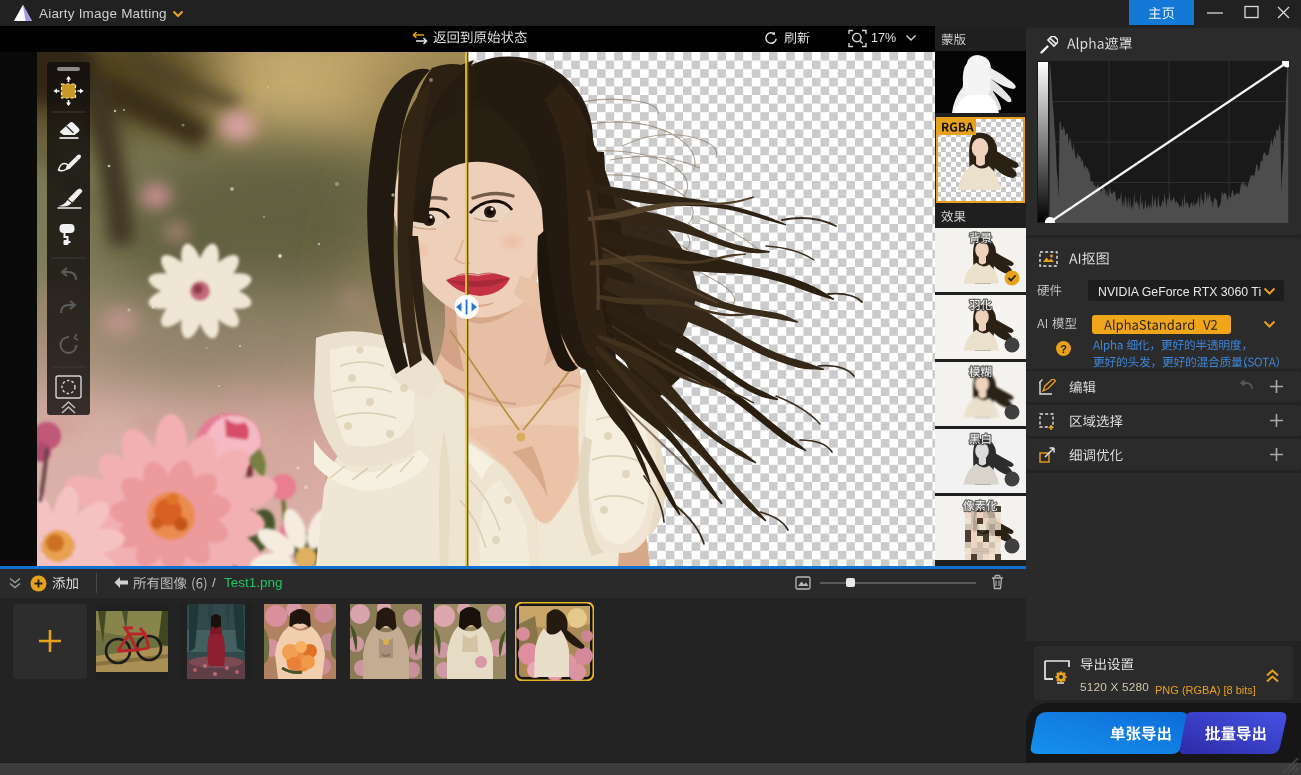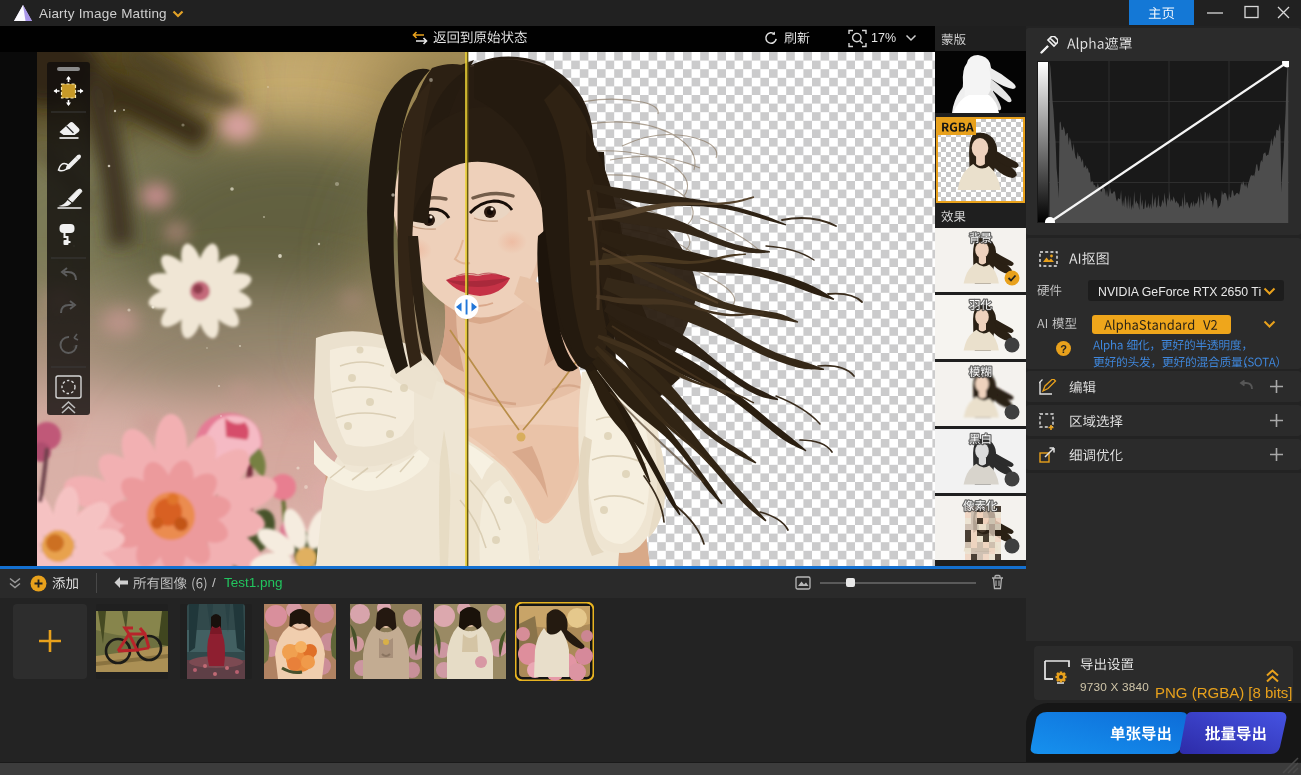--- a/index.html
+++ b/index.html
@@ -679,21 +679,21 @@
  <path d="M4 11 L7.5 6.5 L10 9.5 L12 7.5 L15 11 Z" fill="#e8a11c"></path>
  <circle cx="12.5" cy="5" r="1.4" fill="#e8a11c"></circle>
 </svg>
 <svg style="position:absolute;left:1069.0px;top:249.3px;overflow:visible" width="45" height="20">
       <path d="M0.1 0.0H1.4L2.4 -3.1H6.1L7.1 0.0H8.5L5.0 -10.3H3.5ZM2.7 -4.2 3.2 -5.7C3.5 -6.9 3.9 -8.0 4.2 -9.2H4.3C4.6 -8.0 4.9 -6.9 5.3 -5.7L5.8 -4.2Z M9.9 0.0H11.2V-10.3H9.9Z M25.7 -10.9H18.4V0.5H26.1V-0.4H19.4V-10.0H25.7ZM15.2 -11.8V-8.9H13.3V-8.0H15.2V-4.9C14.4 -4.7 13.7 -4.5 13.1 -4.4L13.4 -3.3L15.2 -3.9V-0.2C15.2 0.0 15.1 0.1 14.9 0.1C14.7 0.1 14.1 0.1 13.4 0.1C13.6 0.4 13.7 0.8 13.8 1.0C14.7 1.0 15.3 1.0 15.7 0.9C16.0 0.7 16.2 0.4 16.2 -0.2V-4.2L17.9 -4.7L17.8 -5.7L16.2 -5.2V-8.0H17.8V-8.9H16.2V-11.8ZM24.1 -9.2C23.7 -8.1 23.2 -7.1 22.7 -6.1C22.0 -7.1 21.3 -8.0 20.6 -8.8L19.8 -8.3C20.6 -7.4 21.4 -6.3 22.2 -5.2C21.4 -3.9 20.6 -2.7 19.7 -1.8C19.9 -1.6 20.3 -1.3 20.5 -1.1C21.3 -2.0 22.1 -3.1 22.8 -4.3C23.5 -3.2 24.1 -2.3 24.4 -1.5L25.3 -2.1C24.9 -3.0 24.2 -4.1 23.4 -5.2C24.0 -6.4 24.6 -7.6 25.0 -8.9Z M31.9 -3.9C33.0 -3.7 34.4 -3.2 35.2 -2.8L35.6 -3.5C34.8 -3.9 33.4 -4.3 32.3 -4.5ZM30.5 -2.1C32.4 -1.9 34.8 -1.3 36.2 -0.9L36.6 -1.6C35.3 -2.1 32.8 -2.6 31.0 -2.8ZM27.8 -11.1V1.1H28.8V0.5H38.4V1.1H39.5V-11.1ZM28.8 -0.4V-10.2H38.4V-0.4ZM32.4 -9.9C31.7 -8.8 30.5 -7.7 29.3 -7.0C29.5 -6.8 29.9 -6.5 30.0 -6.3C30.5 -6.6 30.9 -6.9 31.3 -7.3C31.8 -6.9 32.3 -6.5 32.8 -6.1C31.6 -5.5 30.3 -5.1 29.1 -4.8C29.2 -4.6 29.5 -4.2 29.6 -4.0C30.9 -4.3 32.4 -4.8 33.7 -5.5C34.9 -4.9 36.2 -4.4 37.5 -4.1C37.7 -4.4 37.9 -4.8 38.1 -4.9C36.9 -5.2 35.7 -5.5 34.6 -6.0C35.6 -6.7 36.5 -7.5 37.1 -8.5L36.5 -8.8L36.3 -8.8H32.7C32.9 -9.1 33.1 -9.3 33.3 -9.6ZM31.9 -7.9 32.0 -8.0H35.6C35.1 -7.4 34.5 -6.9 33.7 -6.5C33.0 -6.9 32.4 -7.4 31.9 -7.9Z" transform="translate(0,14.7)" fill="#e0e0e0"></path>
     </svg>
     <svg style="position:absolute;left:1037.0px;top:281.9px;overflow:visible" width="29" height="18">
       <path d="M5.4 -7.9V-3.2H7.9C7.8 -2.6 7.7 -2.0 7.3 -1.4C6.8 -1.8 6.5 -2.3 6.2 -2.8L5.4 -2.6C5.7 -1.9 6.2 -1.3 6.7 -0.8C6.2 -0.4 5.5 0.0 4.5 0.3C4.7 0.5 5.0 0.8 5.1 1.0C6.1 0.7 6.9 0.2 7.4 -0.3C8.5 0.4 9.9 0.8 11.6 1.0C11.7 0.8 11.9 0.4 12.1 0.2C10.4 0.1 9.0 -0.3 8.0 -0.9C8.5 -1.6 8.7 -2.4 8.8 -3.2H11.6V-7.9H8.9V-9.1H11.9V-10.0H5.1V-9.1H8.0V-7.9ZM6.2 -5.2H8.0V-4.6L8.0 -3.9H6.2ZM8.9 -3.9 8.9 -4.6V-5.2H10.8V-3.9ZM6.2 -7.2H8.0V-5.9H6.2ZM8.9 -7.2H10.8V-5.9H8.9ZM0.6 -9.8V-9.0H2.2C1.9 -7.1 1.3 -5.3 0.4 -4.1C0.6 -3.9 0.8 -3.3 0.8 -3.1C1.1 -3.4 1.3 -3.7 1.5 -4.1V0.4H2.3V-0.6H4.8V-6.0H2.3C2.6 -6.9 2.9 -7.9 3.1 -9.0H4.9V-9.8ZM2.3 -5.1H4.0V-1.4H2.3Z M16.5 -4.3V-3.4H20.1V1.0H21.0V-3.4H24.4V-4.3H21.0V-7.0H23.9V-7.9H21.0V-10.4H20.1V-7.9H18.4C18.5 -8.5 18.7 -9.1 18.8 -9.7L17.9 -9.9C17.6 -8.2 17.1 -6.6 16.4 -5.6C16.6 -5.5 17.0 -5.2 17.2 -5.1C17.5 -5.6 17.8 -6.3 18.1 -7.0H20.1V-4.3ZM15.8 -10.5C15.2 -8.6 14.1 -6.7 12.9 -5.5C13.1 -5.2 13.3 -4.8 13.4 -4.5C13.8 -5.0 14.2 -5.5 14.6 -6.0V1.0H15.5V-7.5C16.0 -8.3 16.4 -9.3 16.7 -10.2Z" transform="translate(0,13.1)" fill="#c2c2c2"></path>
     </svg>
     <div class="abs" style="left:1088px;top:280px;width:196px;height:21px;background:#1d1d1d;border-radius:3px"></div>
-    <div class="abs" style="left:1098px;top:284.5px;font-size:12.3px;color:#e8e8e8">NVIDIA GeForce RTX 2650 Ti</div>
+    <div class="abs" style="left:1098px;top:284.5px;font-size:12.3px;color:#e8e8e8">NVIDIA GeForce RTX 3060 Ti</div>
     <svg class="abs" style="left:1263px;top:287px" width="13" height="9">
       <path d="M1.5 1.5 L6.5 6.5 L11.5 1.5" stroke="#e8a11c" stroke-width="2" fill="none"></path>
     </svg>
     <svg style="position:absolute;left:1037.0px;top:314.9px;overflow:visible" width="44" height="18">
       <path d="M0.1 0.0H1.2L2.1 -2.8H5.5L6.3 0.0H7.6L4.4 -9.2H3.2ZM2.4 -3.7 2.8 -5.1C3.2 -6.2 3.5 -7.2 3.8 -8.2H3.8C4.1 -7.2 4.4 -6.2 4.7 -5.1L5.2 -3.7Z M8.9 0.0H10.0V-9.2H8.9Z M20.9 -5.2H25.3V-4.3H20.9ZM20.9 -6.8H25.3V-5.9H20.9ZM24.2 -10.5V-9.5H22.2V-10.5H21.4V-9.5H19.5V-8.7H21.4V-7.7H22.2V-8.7H24.2V-7.7H25.1V-8.7H26.8V-9.5H25.1V-10.5ZM20.0 -7.5V-3.6H22.6C22.5 -3.2 22.5 -2.9 22.4 -2.6H19.3V-1.8H22.1C21.7 -0.8 20.8 -0.2 18.9 0.2C19.1 0.4 19.3 0.8 19.4 1.0C21.6 0.5 22.6 -0.4 23.1 -1.8C23.7 -0.4 24.9 0.6 26.5 1.0C26.6 0.8 26.9 0.4 27.1 0.2C25.7 -0.1 24.6 -0.8 24.0 -1.8H26.8V-2.6H23.3C23.4 -2.9 23.5 -3.2 23.5 -3.6H26.2V-7.5ZM17.2 -10.5V-8.1H15.6V-7.2H17.2V-7.2C16.9 -5.5 16.1 -3.5 15.4 -2.5C15.6 -2.2 15.8 -1.8 15.9 -1.6C16.4 -2.3 16.8 -3.4 17.2 -4.7V1.0H18.1V-5.5C18.4 -4.8 18.8 -4.0 19.0 -3.6L19.6 -4.2C19.4 -4.6 18.4 -6.2 18.1 -6.7V-7.2H19.4V-8.1H18.1V-10.5Z M35.5 -9.8V-5.6H36.3V-9.8ZM37.8 -10.4V-4.8C37.8 -4.7 37.7 -4.6 37.5 -4.6C37.4 -4.6 36.7 -4.6 36.0 -4.6C36.2 -4.4 36.3 -4.0 36.3 -3.8C37.2 -3.8 37.8 -3.8 38.2 -3.9C38.6 -4.1 38.7 -4.3 38.7 -4.8V-10.4ZM32.4 -9.2V-7.4H30.8V-7.5V-9.2ZM28.4 -7.4V-6.6H29.9C29.7 -5.8 29.3 -4.9 28.3 -4.2C28.4 -4.1 28.7 -3.8 28.9 -3.6C30.1 -4.4 30.6 -5.5 30.8 -6.6H32.4V-3.9H33.2V-6.6H34.7V-7.4H33.2V-9.2H34.4V-10.0H28.8V-9.2H30.0V-7.5V-7.4ZM33.4 -4.2V-2.8H29.4V-1.9H33.4V-0.3H28.1V0.6H39.4V-0.3H34.3V-1.9H38.1V-2.8H34.3V-4.2Z" transform="translate(0,13.1)" fill="#c2c2c2"></path>
     </svg>
     <div class="abs" style="left:1092px;top:315px;width:139px;height:19px;background:#efa61b;border-radius:3px"></div>
     <svg style="position:absolute;left:1104.1px;top:315.9px;overflow:visible" width="118" height="18">
       <path d="M0.1 0.0H1.3L2.2 -2.9H5.7L6.6 0.0H7.9L4.6 -9.5H3.3ZM2.5 -3.9 3.0 -5.3C3.3 -6.4 3.6 -7.4 3.9 -8.6H4.0C4.3 -7.4 4.6 -6.4 4.9 -5.3L5.4 -3.9Z M10.3 0.2C10.7 0.2 10.9 0.1 11.0 0.1L10.9 -0.8C10.7 -0.8 10.7 -0.8 10.6 -0.8C10.4 -0.8 10.3 -1.0 10.3 -1.3V-10.3H9.1V-1.4C9.1 -0.4 9.5 0.2 10.3 0.2Z M12.8 3.0H14.0V0.6L13.9 -0.7C14.6 -0.1 15.3 0.2 15.9 0.2C17.5 0.2 19.0 -1.2 19.0 -3.6C19.0 -5.8 18.0 -7.2 16.2 -7.2C15.3 -7.2 14.5 -6.8 13.9 -6.2H13.9L13.8 -7.1H12.8ZM15.7 -0.8C15.2 -0.8 14.6 -1.0 14.0 -1.6V-5.3C14.7 -5.9 15.3 -6.2 15.9 -6.2C17.2 -6.2 17.7 -5.2 17.7 -3.6C17.7 -1.9 16.9 -0.8 15.7 -0.8Z M20.9 0.0H22.0V-5.1C22.8 -5.8 23.2 -6.2 24.0 -6.2C24.9 -6.2 25.3 -5.6 25.3 -4.3V0.0H26.5V-4.5C26.5 -6.3 25.8 -7.2 24.3 -7.2C23.4 -7.2 22.6 -6.7 22.0 -6.1L22.0 -7.5V-10.3H20.9Z M30.4 0.2C31.2 0.2 32.0 -0.3 32.7 -0.8H32.7L32.9 0.0H33.8V-4.3C33.8 -6.1 33.1 -7.2 31.4 -7.2C30.2 -7.2 29.2 -6.7 28.6 -6.3L29.1 -5.5C29.6 -5.9 30.4 -6.3 31.2 -6.3C32.3 -6.3 32.6 -5.4 32.6 -4.5C29.6 -4.1 28.3 -3.4 28.3 -1.8C28.3 -0.6 29.2 0.2 30.4 0.2ZM30.7 -0.8C30.0 -0.8 29.5 -1.1 29.5 -1.9C29.5 -2.8 30.3 -3.4 32.6 -3.7V-1.7C32.0 -1.1 31.4 -0.8 30.7 -0.8Z M38.8 0.2C40.8 0.2 42.1 -1.0 42.1 -2.5C42.1 -4.0 41.2 -4.6 40.1 -5.1L38.7 -5.7C38.0 -6.0 37.2 -6.3 37.2 -7.3C37.2 -8.1 37.9 -8.6 38.9 -8.6C39.8 -8.6 40.5 -8.3 41.1 -7.8L41.7 -8.5C41.1 -9.2 40.1 -9.7 38.9 -9.7C37.2 -9.7 35.9 -8.6 35.9 -7.2C35.9 -5.8 37.0 -5.1 37.9 -4.7L39.2 -4.1C40.1 -3.7 40.8 -3.4 40.8 -2.4C40.8 -1.5 40.1 -0.9 38.8 -0.9C37.8 -0.9 36.9 -1.4 36.2 -2.1L35.5 -1.2C36.3 -0.4 37.5 0.2 38.8 0.2Z M46.0 0.2C46.5 0.2 46.9 0.0 47.3 -0.1L47.1 -1.0C46.9 -0.9 46.6 -0.8 46.3 -0.8C45.5 -0.8 45.2 -1.3 45.2 -2.1V-6.1H47.1V-7.1H45.2V-9.0H44.2L44.1 -7.1L43.0 -7.0V-6.1H44.0V-2.2C44.0 -0.8 44.5 0.2 46.0 0.2Z M50.3 0.2C51.2 0.2 52.0 -0.3 52.7 -0.8H52.7L52.8 0.0H53.8V-4.3C53.8 -6.1 53.1 -7.2 51.4 -7.2C50.2 -7.2 49.2 -6.7 48.6 -6.3L49.0 -5.5C49.6 -5.9 50.3 -6.3 51.2 -6.3C52.3 -6.3 52.6 -5.4 52.6 -4.5C49.6 -4.1 48.3 -3.4 48.3 -1.8C48.3 -0.6 49.2 0.2 50.3 0.2ZM50.7 -0.8C50.0 -0.8 49.4 -1.1 49.4 -1.9C49.4 -2.8 50.2 -3.4 52.6 -3.7V-1.7C51.9 -1.1 51.4 -0.8 50.7 -0.8Z M56.0 0.0H57.2V-5.1C57.9 -5.8 58.4 -6.2 59.2 -6.2C60.1 -6.2 60.5 -5.6 60.5 -4.3V0.0H61.7V-4.5C61.7 -6.3 61.0 -7.2 59.5 -7.2C58.6 -7.2 57.8 -6.7 57.1 -6.0H57.1L57.0 -7.1H56.0Z M66.4 0.2C67.2 0.2 68.0 -0.3 68.5 -0.8H68.5L68.7 0.0H69.6V-10.3H68.4V-7.6L68.5 -6.4C67.9 -6.9 67.3 -7.2 66.5 -7.2C64.9 -7.2 63.5 -5.8 63.5 -3.5C63.5 -1.2 64.6 0.2 66.4 0.2ZM66.6 -0.8C65.4 -0.8 64.7 -1.8 64.7 -3.5C64.7 -5.1 65.6 -6.2 66.7 -6.2C67.3 -6.2 67.8 -6.0 68.4 -5.5V-1.8C67.8 -1.1 67.3 -0.8 66.6 -0.8Z M73.6 0.2C74.5 0.2 75.3 -0.3 76.0 -0.8H76.0L76.1 0.0H77.1V-4.3C77.1 -6.1 76.4 -7.2 74.7 -7.2C73.5 -7.2 72.5 -6.7 71.9 -6.3L72.3 -5.5C72.9 -5.9 73.6 -6.3 74.5 -6.3C75.6 -6.3 75.9 -5.4 75.9 -4.5C72.9 -4.1 71.6 -3.4 71.6 -1.8C71.6 -0.6 72.5 0.2 73.6 0.2ZM74.0 -0.8C73.3 -0.8 72.7 -1.1 72.7 -1.9C72.7 -2.8 73.5 -3.4 75.9 -3.7V-1.7C75.2 -1.1 74.7 -0.8 74.0 -0.8Z M79.3 0.0H80.5V-4.5C81.0 -5.7 81.7 -6.2 82.3 -6.2C82.6 -6.2 82.8 -6.1 83.0 -6.1L83.2 -7.1C83.0 -7.2 82.8 -7.2 82.5 -7.2C81.7 -7.2 81.0 -6.7 80.5 -5.8H80.4L80.3 -7.1H79.3Z M86.8 0.2C87.6 0.2 88.4 -0.3 88.9 -0.8H89.0L89.1 0.0H90.1V-10.3H88.9V-7.6L88.9 -6.4C88.3 -6.9 87.8 -7.2 86.9 -7.2C85.3 -7.2 83.9 -5.8 83.9 -3.5C83.9 -1.2 85.0 0.2 86.8 0.2ZM87.0 -0.8C85.8 -0.8 85.1 -1.8 85.1 -3.5C85.1 -5.1 86.0 -6.2 87.1 -6.2C87.7 -6.2 88.3 -6.0 88.9 -5.5V-1.8C88.3 -1.1 87.7 -0.8 87.0 -0.8Z M102.1 0.0H103.5L106.5 -9.5H105.3L103.8 -4.4C103.4 -3.2 103.2 -2.3 102.8 -1.2H102.8C102.4 -2.3 102.2 -3.2 101.9 -4.4L100.3 -9.5H99.1Z M107.1 0.0H113.1V-1.0H110.4C110.0 -1.0 109.4 -1.0 108.9 -0.9C111.1 -3.1 112.6 -5.0 112.6 -6.9C112.6 -8.6 111.6 -9.7 109.9 -9.7C108.6 -9.7 107.8 -9.2 107.0 -8.3L107.7 -7.6C108.3 -8.3 108.9 -8.7 109.7 -8.7C110.9 -8.7 111.5 -7.9 111.5 -6.9C111.5 -5.2 110.1 -3.3 107.1 -0.7Z" transform="translate(0,13.7)" fill="#2c2416"></path>
     </svg>
@@ -759,22 +759,22 @@
         <circle cx="17" cy="17" r="4.2"></circle>
   <g stroke="#e8a11c" stroke-width="2.6">
    <path d="M17 11.5 V22.5 M11.5 17 H22.5 M13 13 L21 21 M21 13 L13 21"></path>
         </g>
   <circle cx="17" cy="17" r="2" fill="#2b2b2b"></circle>
       </g>
 </svg>
 <svg style="position:absolute;left:1080.0px;top:654.8px;overflow:visible" width="58" height="19">
       <path d="M2.8 -2.5C3.7 -1.8 4.7 -0.7 5.0 -0.0L5.8 -0.7C5.4 -1.4 4.5 -2.3 3.6 -3.0H8.7V-0.1C8.7 0.1 8.7 0.1 8.4 0.1C8.1 0.1 7.2 0.1 6.2 0.1C6.3 0.4 6.5 0.8 6.5 1.0C7.8 1.0 8.7 1.0 9.1 0.9C9.6 0.7 9.8 0.5 9.8 -0.1V-3.0H12.7V-3.9H9.8V-5.0H8.7V-3.9H0.8V-3.0H3.5ZM1.8 -10.4V-6.9C1.8 -5.6 2.5 -5.3 4.7 -5.3C5.2 -5.3 9.6 -5.3 10.1 -5.3C11.8 -5.3 12.3 -5.6 12.4 -7.0C12.1 -7.1 11.7 -7.2 11.4 -7.3C11.3 -6.3 11.2 -6.2 10.0 -6.2C9.1 -6.2 5.4 -6.2 4.6 -6.2C3.1 -6.2 2.9 -6.3 2.9 -6.9V-7.6H11.2V-10.8H1.8ZM2.9 -9.9H10.2V-8.5H2.9Z M15.5 -10.1V-5.4H19.7V-0.8H16.0V-4.5H15.0V1.1H16.0V0.2H24.5V1.1H25.6V-4.5H24.5V-0.8H20.7V-5.4H25.0V-10.1H24.0V-6.4H20.7V-11.3H19.7V-6.4H16.6V-10.1Z M28.6 -10.5C29.4 -9.8 30.3 -8.9 30.7 -8.4L31.4 -9.1C30.9 -9.6 30.0 -10.5 29.3 -11.1ZM27.6 -7.1V-6.1H29.5V-1.3C29.5 -0.7 29.1 -0.2 28.8 -0.1C29.0 0.1 29.3 0.6 29.4 0.8C29.6 0.5 29.9 0.3 32.3 -1.5C32.2 -1.7 32.0 -2.1 32.0 -2.4L30.5 -1.3V-7.1ZM33.6 -10.9V-9.4C33.6 -8.4 33.3 -7.2 31.5 -6.4C31.7 -6.3 32.1 -5.9 32.2 -5.7C34.2 -6.6 34.6 -8.1 34.6 -9.3V-9.9H37.0V-7.7C37.0 -6.7 37.2 -6.3 38.1 -6.3C38.3 -6.3 38.9 -6.3 39.1 -6.3C39.4 -6.3 39.7 -6.3 39.8 -6.4C39.8 -6.6 39.8 -7.0 39.7 -7.3C39.6 -7.2 39.3 -7.2 39.1 -7.2C38.9 -7.2 38.3 -7.2 38.2 -7.2C38.0 -7.2 37.9 -7.3 37.9 -7.7V-10.9ZM37.9 -4.4C37.4 -3.3 36.7 -2.5 35.8 -1.7C34.9 -2.5 34.1 -3.4 33.7 -4.4ZM32.2 -5.4V-4.4H32.9L32.7 -4.4C33.2 -3.1 34.0 -2.0 35.0 -1.2C34.0 -0.5 32.8 -0.1 31.6 0.2C31.8 0.4 32.0 0.8 32.1 1.1C33.4 0.7 34.6 0.2 35.7 -0.5C36.8 0.2 38.0 0.8 39.4 1.1C39.5 0.8 39.8 0.4 40.0 0.2C38.7 -0.1 37.5 -0.5 36.6 -1.2C37.7 -2.2 38.6 -3.5 39.2 -5.1L38.5 -5.4L38.4 -5.4Z M49.3 -10.0H51.5V-8.8H49.3ZM46.1 -10.0H48.3V-8.8H46.1ZM43.0 -10.0H45.2V-8.8H43.0ZM45.5 -3.8H51.0V-3.0H45.5ZM45.5 -2.4H51.0V-1.7H45.5ZM45.5 -5.1H51.0V-4.4H45.5ZM44.5 -5.8V-1.1H52.0V-5.8H47.6L47.7 -6.5H53.1V-7.3H47.8L48.0 -8.1H52.6V-10.8H42.1V-8.1H46.9L46.8 -7.3H41.4V-6.5H46.7L46.6 -5.8ZM42.2 -5.5V1.1H43.2V0.5H53.4V-0.3H43.2V-5.5Z" transform="translate(0,14.2)" fill="#e8e8e8"></path>
     </svg>
-    <div class="abs" style="left:1080px;top:680px;font-size:11.8px;letter-spacing:0.2px;color:#cfc5a9">9730 X 3840</div>
-    <div class="abs" style="left:1155px;top:684px;font-size:15px;color:#e8a11c">PNG (RGBA) [8 bits]</div>
+    <div class="abs" style="left:1080px;top:680px;font-size:11.8px;letter-spacing:0.2px;color:#cfc5a9">5120 X 5280</div>
+    <div class="abs" style="left:1155px;top:684px;font-size:11px;color:#e8a11c">PNG (RGBA) [8 bits]</div>
     <svg class="abs" style="left:1265px;top:668px" width="15" height="16">
 <path d="M2 7.5 L7.5 2.5 L13 7.5 M2 13.5 L7.5 8.5 L13 13.5" stroke="#e8a11c" stroke-width="2" fill="none"></path>
     </svg>
 <div class="abs" style="left:1026px;top:703px;width:275px;height:60px;background:#161616;border-radius:22px 0 0 0"></div>
 <svg class="abs" style="left:1026px;top:703px" width="275" height="60" viewBox="0 0 275 60">
  <defs>
   <linearGradient id="btn1" x1="0" y1="1" x2="1" y2="0">
    <stop offset="0" stop-color="#1691ee"></stop>
           <stop offset="1" stop-color="#0d6cd8"></stop>
         </linearGradient>

